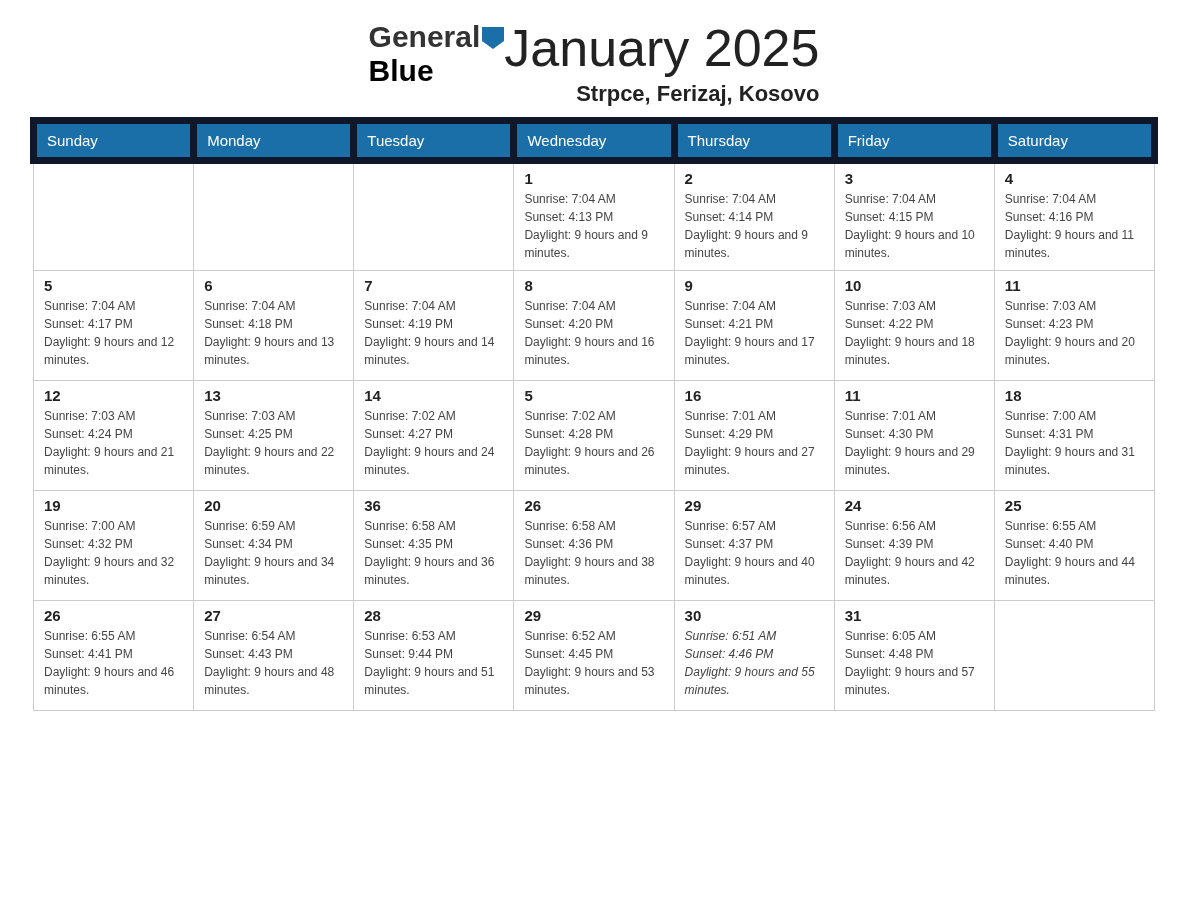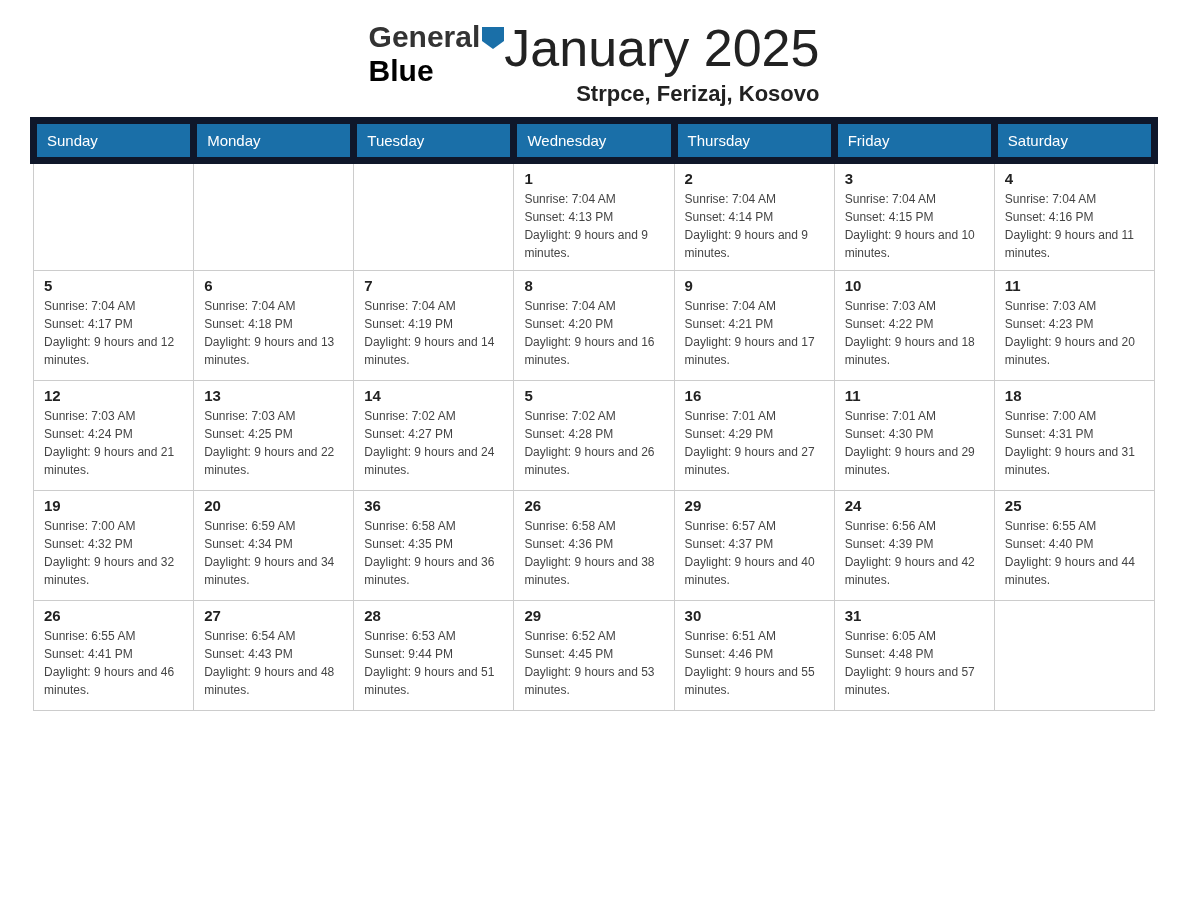--- a/index.html
+++ b/index.html
@@ -308,21 +308,21 @@
 Daylight: 9 hours and 51 minutes.</div>
         </td>
         <td>
           <span class="day-num">29</span>
           <div class="day-info" style="white-space: pre-line;">Sunrise: 6:52 AM
 Sunset: 4:45 PM
 Daylight: 9 hours and 53 minutes.</div>
         </td>
         <td>
           <span class="day-num">30</span>
-          <div class="day-info" style="white-space: pre-line;">Sunrise: 6:51 AM
+          <div class="day-info" style="white-space: pre-line; font-style: italic;">Sunrise: 6:51 AM
 Sunset: 4:46 PM
 Daylight: 9 hours and 55 minutes.</div>
         </td>
         <td>
           <span class="day-num">31</span>
           <div class="day-info" style="white-space: pre-line;">Sunrise: 6:05 AM
 Sunset: 4:48 PM
 Daylight: 9 hours and 57 minutes.</div>
         </td>
         <td></td>

